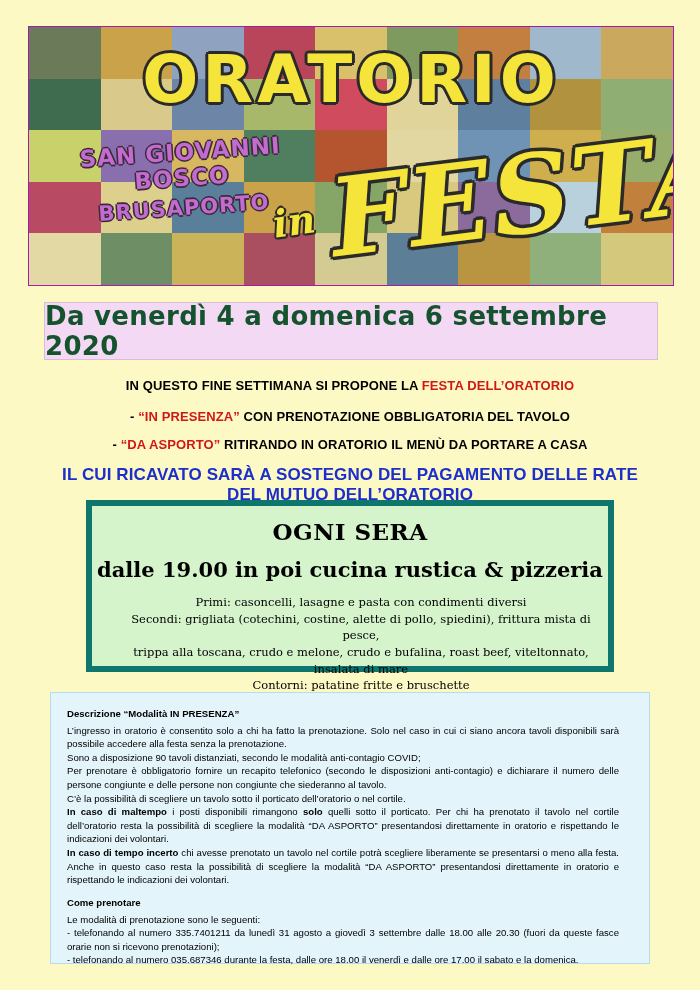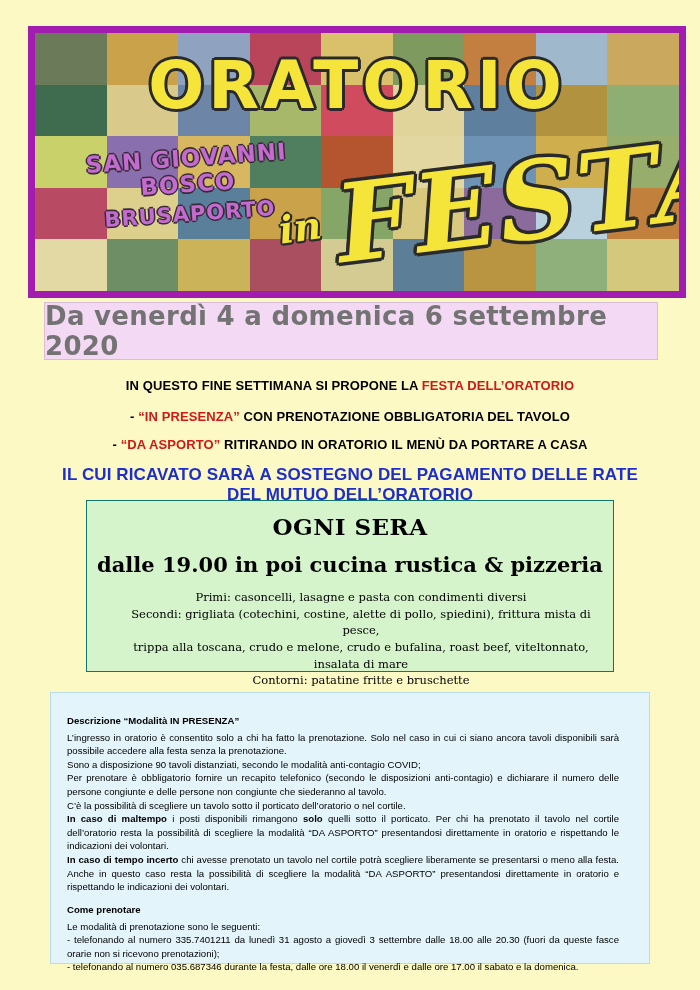--- a/index.html
+++ b/index.html
@@ -22,21 +22,21 @@
   }
 
   
   .banner {
     position: absolute;
     left: 28px;
     top: 26px;
     width: 644px;
     height: 258px;
     overflow: hidden;
-    border: 7px solid #a21caf;
+    border: 1px solid #a21caf;
   }
   .banner-tiles {
     position: absolute;
     inset: 0;
     display: grid;
     grid-template-columns: repeat(9, 1fr);
     grid-template-rows: repeat(5, 1fr);
   }
   .banner-tiles span {
     display: block;
@@ -127,21 +127,21 @@
     background: #f4d9f4;
     border: 1px solid #d8bdd8;
     display: flex;
     align-items: center;
     justify-content: center;
   }
   .date-bar-text {
     font-family: "DejaVu Sans", sans-serif;
     font-weight: bold;
     font-size: 26px;
-    color: #737373;
+    color: #14532d;
     letter-spacing: 0.3px;
   }
 
   
   .intro {
     position: absolute;
     left: 44px;
     top: 378px;
     width: 612px;
     text-align: center;
@@ -162,21 +162,21 @@
   }
 
   
   .menu-box {
     position: absolute;
     left: 86px;
     top: 500px;
     width: 528px;
     height: 172px;
     background: #d6f4cc;
-    border: 1px solid #0f766e;
+    border: 6px solid #0f766e;
     text-align: center;
     box-sizing: border-box;
     padding-top: 12px;
   }
   .menu-title {
     font-family: "DejaVu Serif", serif;
     font-weight: bold;
     font-size: 23px;
     color: #000;
     letter-spacing: 0.5px;
@@ -201,21 +201,21 @@
   
   .desc-box {
     position: absolute;
     left: 50px;
     top: 692px;
     width: 600px;
     height: 272px;
     background: #e3f4fb;
     border: 1px solid #b8dced;
     box-sizing: border-box;
-    padding: 21px 14px 10px 16px;
+    padding: 14px 14px 10px 16px;
     font-size: 9.6px;
     line-height: 1.42;
     color: #000;
     text-align: justify;
   }
   .desc-box .h {
     font-weight: bold;
     margin-bottom: 3px;
   }
   .desc-box p {

